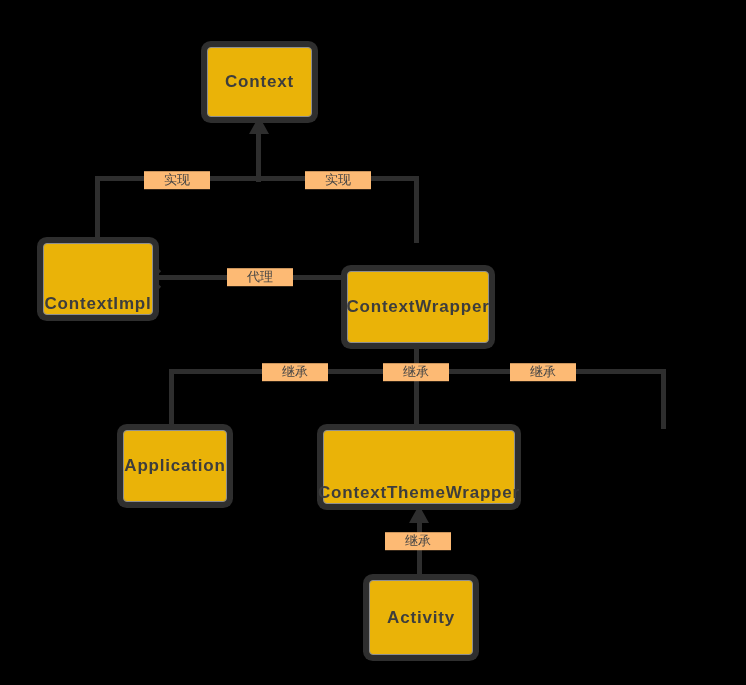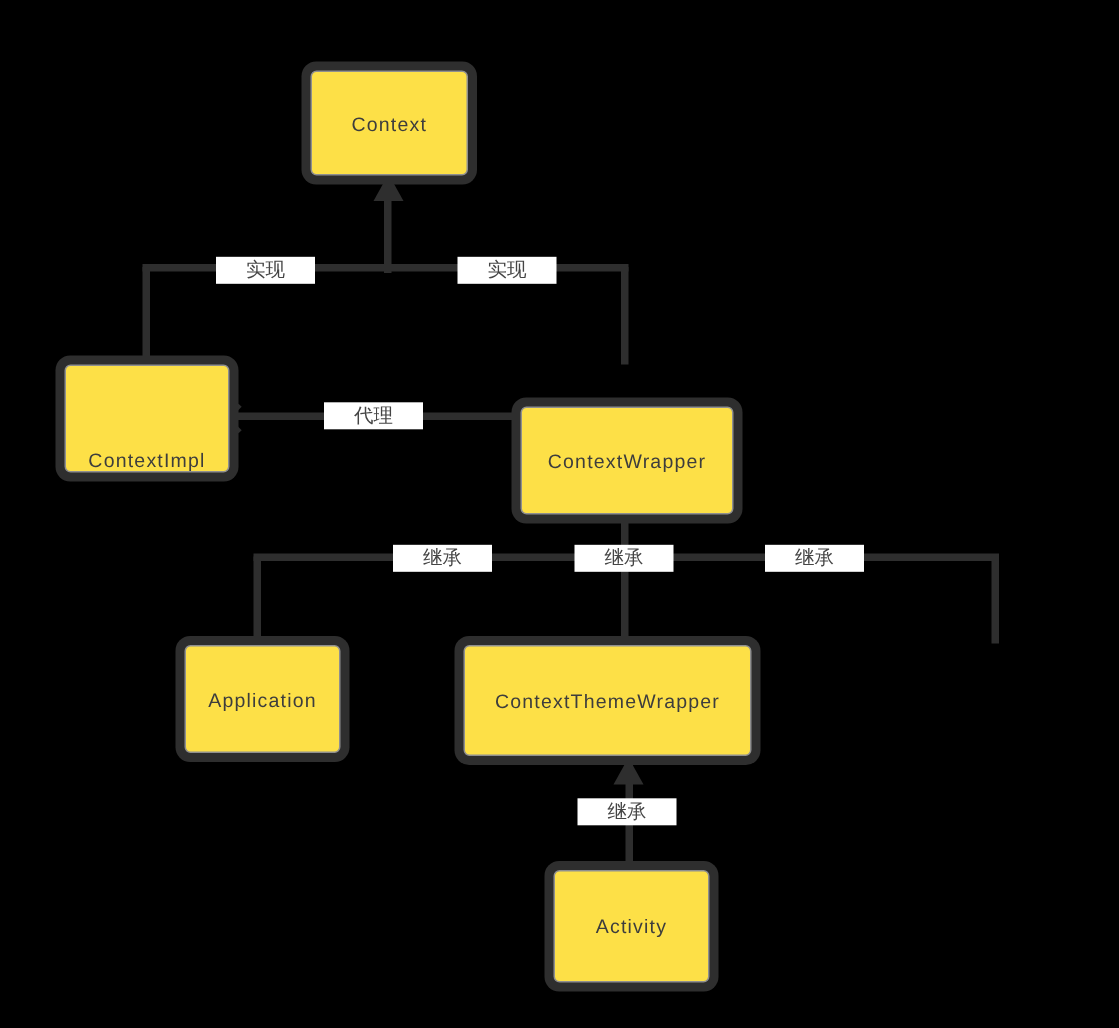--- a/index.html
+++ b/index.html
@@ -6,29 +6,30 @@
   .canvas{
     position:relative;
     width:746px;height:685px;
     background:#000000;
     font-family:"Liberation Sans","DejaVu Sans",sans-serif;
     overflow:hidden;
   }
   
   .node{
     position:absolute;
-    background:#fde047;
+    background:#eab308;
     border:1px solid #8f8f8f;
     border-radius:4px;
     box-shadow:0 0 0 6px #2e2e2e;
     display:flex;align-items:center;justify-content:center;
     color:#3d3d3d;
-    font-size:13px;
+    font-size:17px;
     letter-spacing:0.8px;
     white-space:nowrap;
+    font-weight:bold;
   }
   
   .edge{position:absolute;background:#2e2e2e;}
   
   .arrow-up{
     position:absolute;width:0;height:0;
     border-left:10px solid transparent;
     border-right:10px solid transparent;
     border-bottom:18px solid #2e2e2e;
   }
@@ -36,34 +37,34 @@
   .chevron-left{
     position:absolute;width:11px;height:11px;
     border-top:3px solid #2e2e2e;
     border-left:3px solid #2e2e2e;
     transform:rotate(-45deg);
   }
   
   .chip{
     position:absolute;
     transform:translate(-50%,-50%);
-    background:#ffffff;
+    background:#fdba74;
     color:#454545;
     font-size:13px;
     line-height:1.2;
     padding:1px 20px;
     white-space:nowrap;
   }
 
   
   #n-context{left:207px;top:47px;width:103px;height:68px;}
   #n-contextimpl{left:43px;top:243px;width:108px;height:70px;align-items:flex-end;}
   #n-contextwrapper{left:347px;top:243px;width:140px;height:70px;margin-top:28px;}
   #n-application{left:123px;top:430px;width:102px;height:70px;align-items:center;}
-  #n-contextthemewrapper{left:309px;top:430px;width:190px;height:72px;}
+  #n-contextthemewrapper{left:323px;top:430px;width:190px;height:72px;align-items:flex-end;}
   #n-service{left:612px;top:429px;width:105px;height:72px;}
   #n-activity{left:369px;top:580px;width:102px;height:73px;justify-content:center;}
 
   
   #e-ctx-down{left:256px;top:116px;width:5px;height:66px;}
   #e-impl-horiz{left:95px;top:176px;width:324px;height:5px;}
   #e-impl-left-vert{left:95px;top:178px;width:5px;height:65px;}
   #e-impl-right-vert{left:414px;top:178px;width:5px;height:65px;}
   #e-proxy{left:154px;top:275px;width:193px;height:5px;}
   #e-wrapper-down{left:414px;top:316px;width:5px;height:57px;}
@@ -75,21 +76,21 @@
 
   
   #a-context{left:249px;top:116px;}
   #a-wrapper{left:407px;top:315px;}
   #a-ctw{left:409px;top:505px;}
   #a-proxy{left:152px;top:272px;}
 
   
   #c-shixian-left{left:177px;top:180px;}
   #c-shixian-right{left:338px;top:180px;}
-  #c-daili{left:249px;top:277px;}
+  #c-daili{left:260px;top:277px;}
   #c-jicheng-app{left:295px;top:372px;}
   #c-jicheng-ctw{left:416px;top:372px;}
   #c-jicheng-svc{left:543px;top:372px;}
   #c-jicheng-act{left:418px;top:541px;}
 </style>
 </head>
 <body>
 
 <div class="canvas">
 

